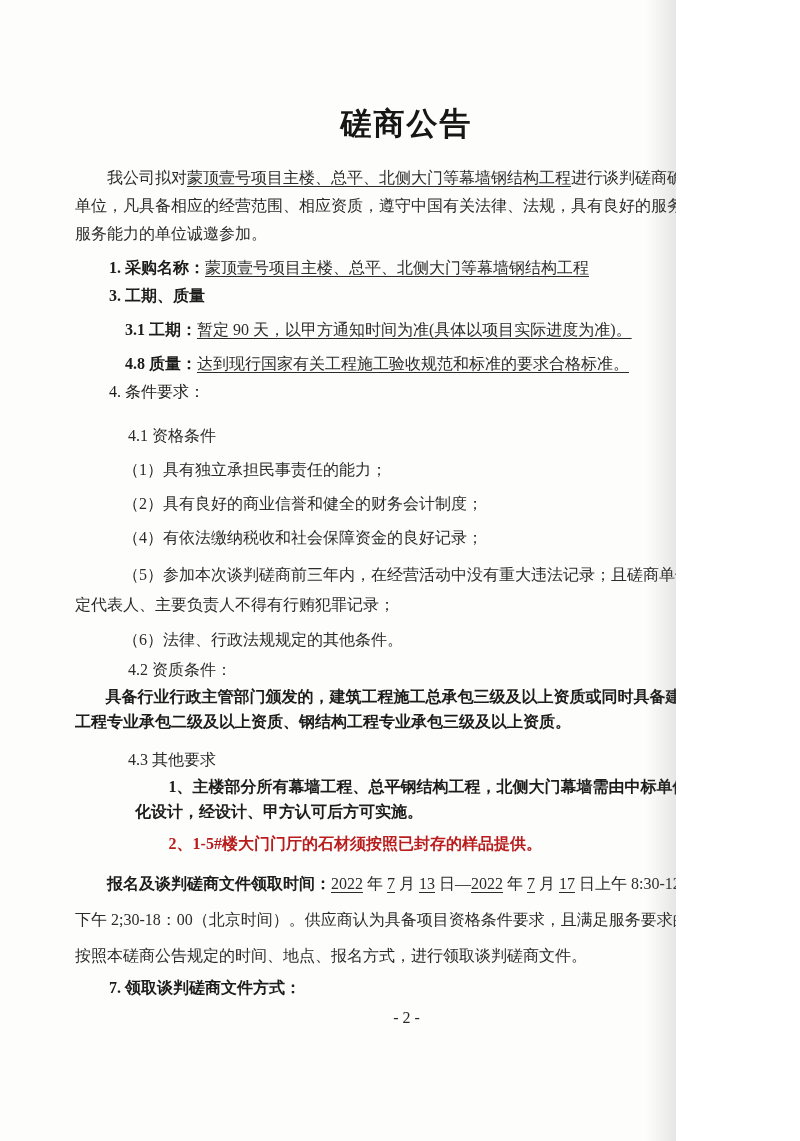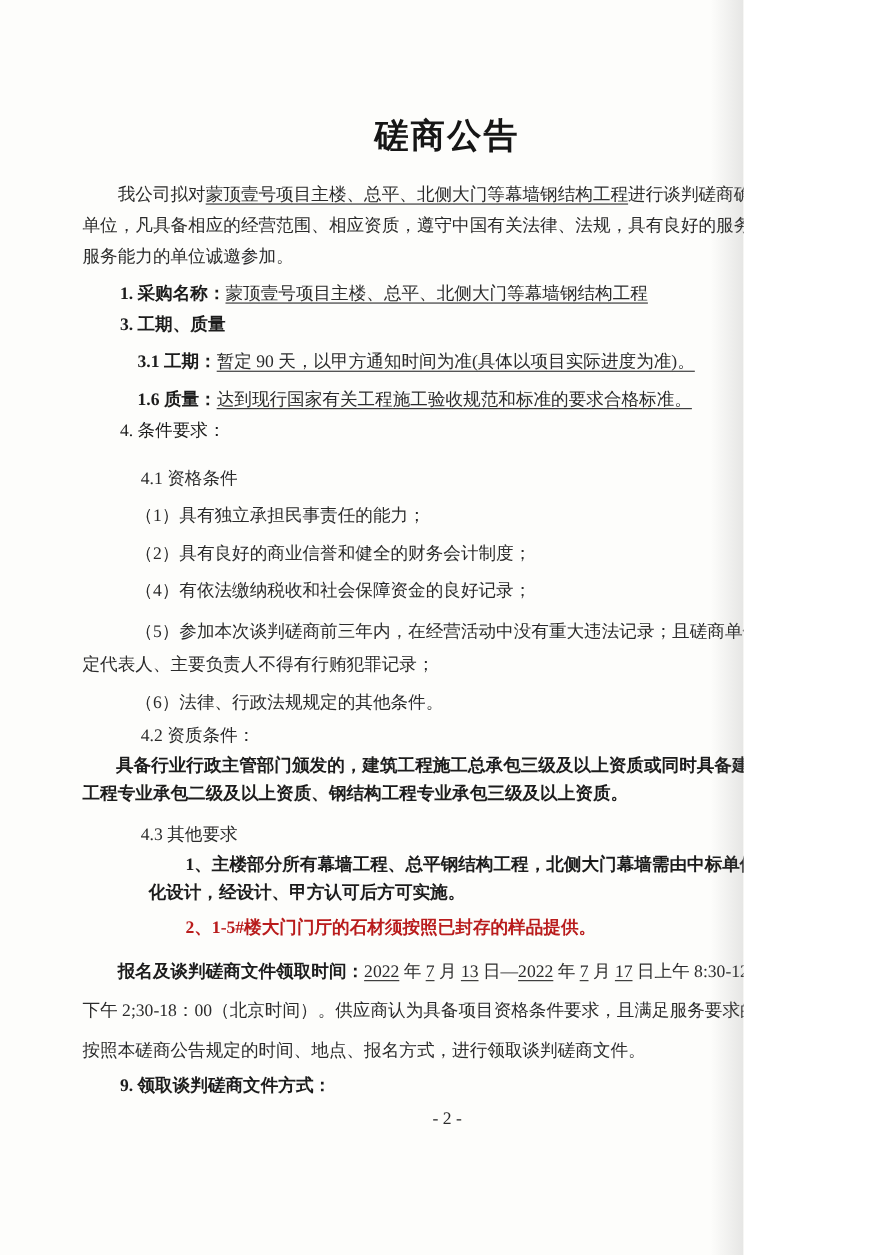--- a/index.html
+++ b/index.html
@@ -54,40 +54,40 @@
 
     <p class="intro"><span>我公司拟对</span><span class="u">蒙顶壹号项目主楼、总平、北侧大门等幕墙钢结构工程</span><span>进行谈判磋商确定施工单位，凡具备相应的经营范围、相应资质，遵守中国有关法律、法规，具有良好的服务信誉及服务能力的单位诚邀参加。</span></p>
 
     <p class="li-name"><span class="b">1. 采购名称：</span><span class="u">蒙顶壹号项目主楼、总平、北侧大门等幕墙钢结构工程</span></p>
 
 
     <p class="h-sched">3. 工期、质量</p>
 
     <p class="li-dur"><span class="b">3.1 工期：</span><span class="u">暂定 90 天，以甲方通知时间为准(具体以项目实际进度为准)。</span></p>
 
-    <p class="li-qual"><span class="b">1.6 质量：</span><span class="u">达到现行国家有关工程施工验收规范和标准的要求合格标准。</span></p>
+    <p class="li-qual"><span class="b">4.8 质量：</span><span class="u">达到现行国家有关工程施工验收规范和标准的要求合格标准。</span></p>
 
     <p class="h-cond">4. 条件要求：</p>
 
     <p class="h-qualif">4.1 资格条件</p>
 
     <p class="cond-item">（1）具有独立承担民事责任的能力；</p>
     <p class="cond-item">（2）具有良好的商业信誉和健全的财务会计制度；</p>
     <p class="cond-item">（4）有依法缴纳税收和社会保障资金的良好记录；</p>
     <p class="cond-item5">（5）参加本次谈判磋商前三年内，在经营活动中没有重大违法记录；且磋商单位的法定代表人、主要负责人不得有行贿犯罪记录；</p>
     <p class="cond-item">（6）法律、行政法规规定的其他条件。</p>
 
     <p class="h-apt">4.2 资质条件：</p>
     <p class="apt-text">具备行业行政主管部门颁发的，建筑工程施工总承包三级及以上资质或同时具备建筑幕墙工程专业承包二级及以上资质、钢结构工程专业承包三级及以上资质。</p>
 
     <p class="h-other">4.3 其他要求</p>
     <p class="other1">1、主楼部分所有幕墙工程、总平钢结构工程，北侧大门幕墙需由中标单位进行深化设计，经设计、甲方认可后方可实施。</p>
     <p class="other2">2、1-5#楼大门门厅的石材须按照已封存的样品提供。</p>
 
     <p class="reg"><span class="b">报名及谈判磋商文件领取时间：</span><span class="u">2022</span><span> 年 </span><span class="u">7</span><span> 月 </span><span class="u">13</span><span> 日—</span><span class="u">2022</span><span> 年 </span><span class="u">7</span><span> 月 </span><span class="u">17</span><span> 日上午 8:30-12：00；下午 2;30-18：00（北京时间）。供应商认为具备项目资格条件要求，且满足服务要求的，可以按照本磋商公告规定的时间、地点、报名方式，进行领取谈判磋商文件。</span></p>
 
-    <p class="h-collect">9. 领取谈判磋商文件方式：</p>
+    <p class="h-collect">7. 领取谈判磋商文件方式：</p>
 
     <p class="pagenum">- 2 -</p>
 
   </div>
   <div class="edge-right"></div>
 </div>
 
 </body></html>

